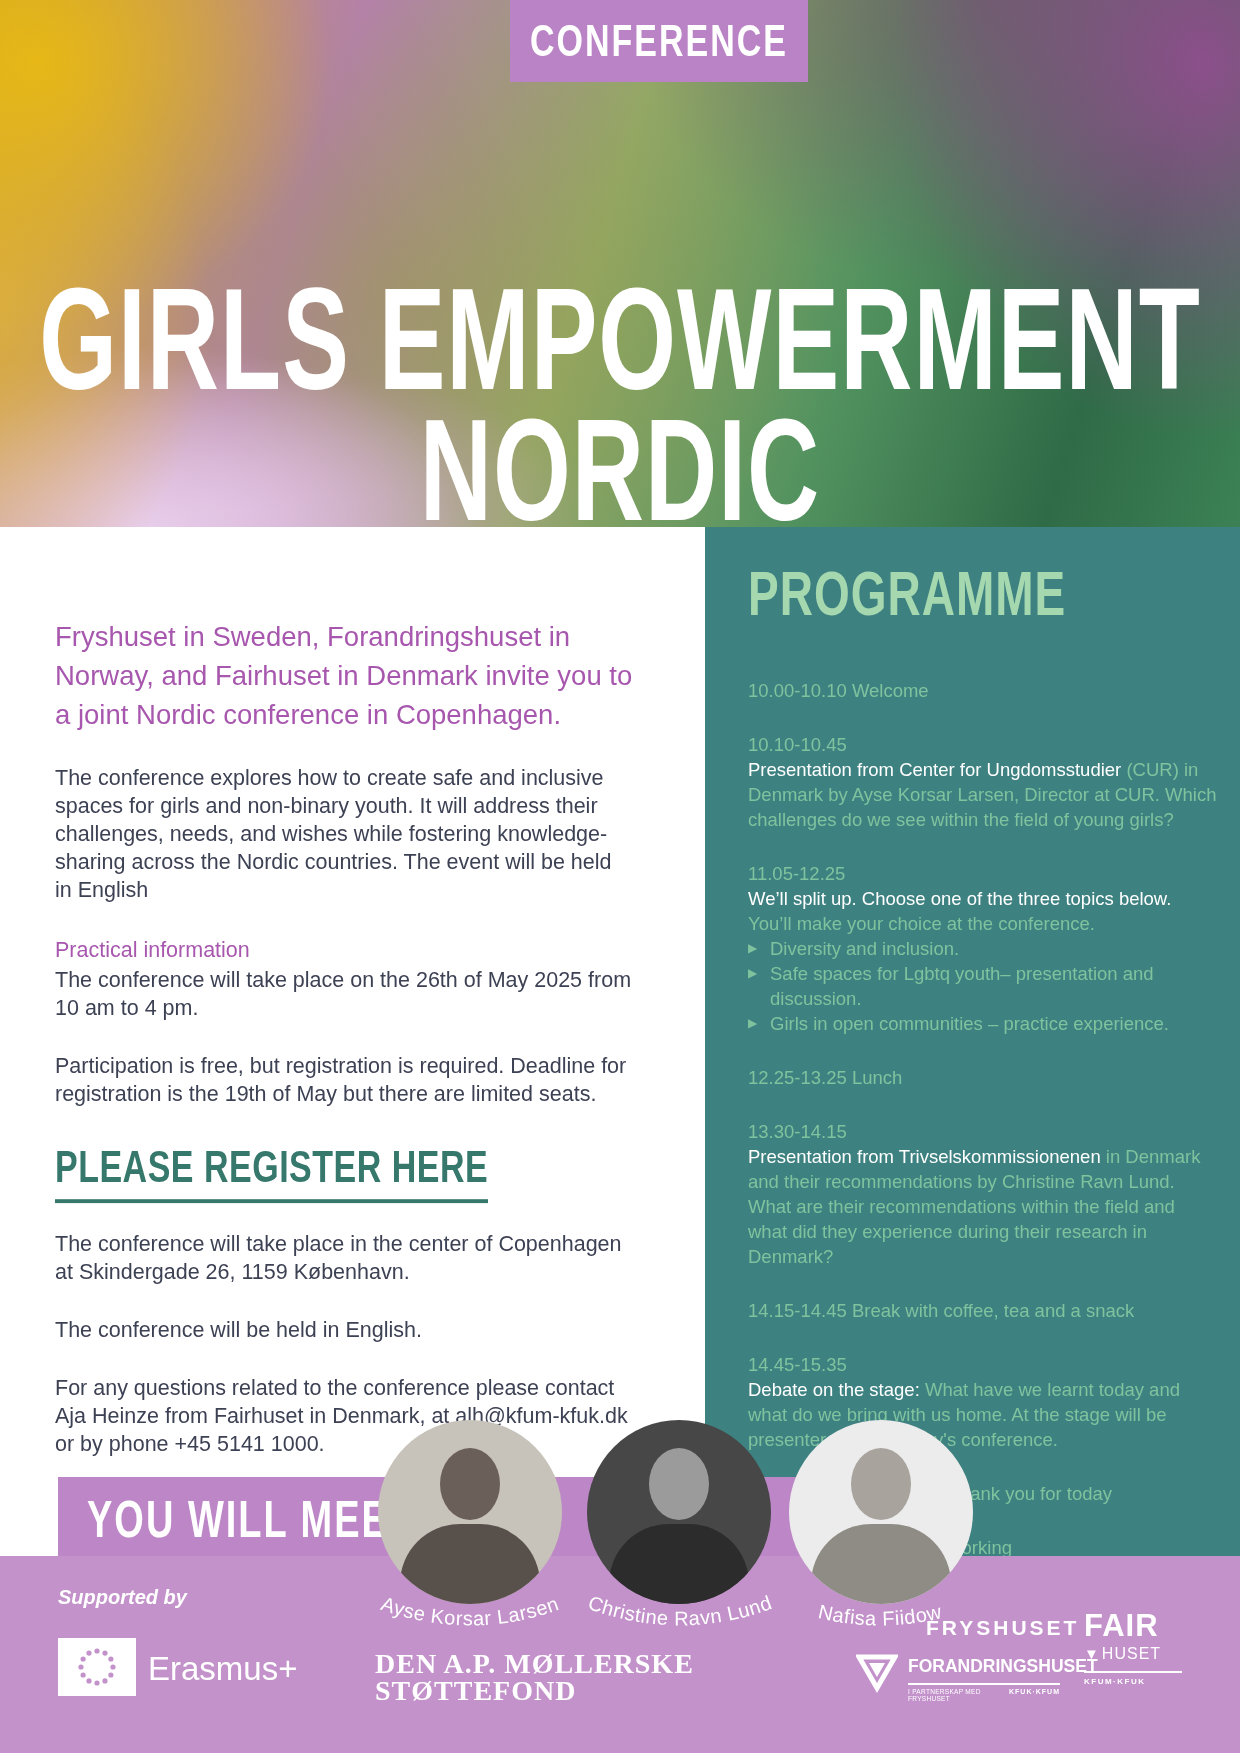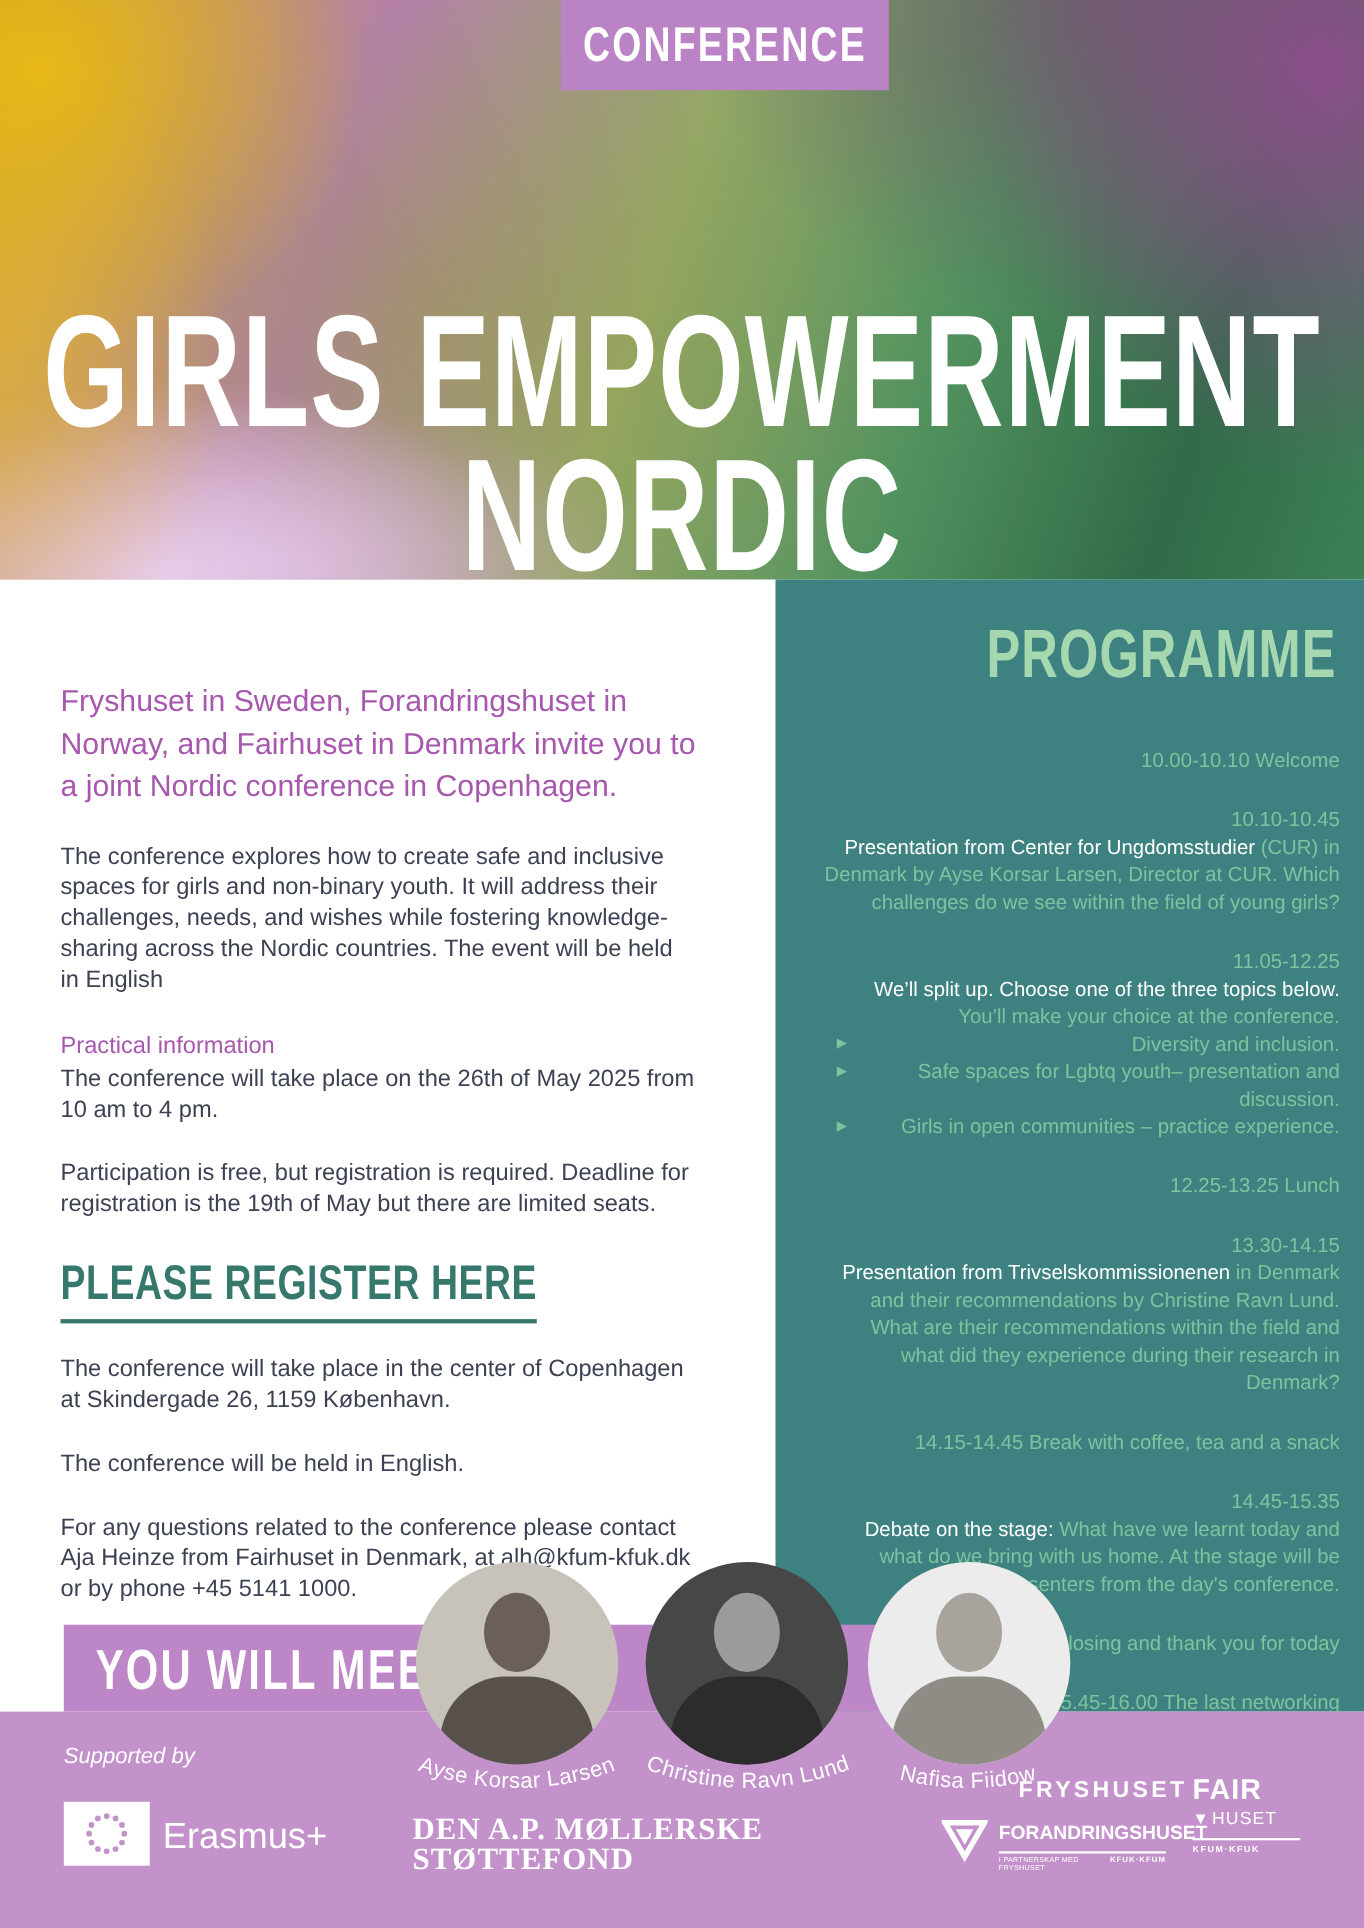--- a/index.html
+++ b/index.html
@@ -46,21 +46,21 @@
   .seg-b { font-weight:400; }
   .block.link-block { margin-top:34px; height:58px; }
   .register-link {
     display:inline-block; font-size:34px; font-weight:700; color:#37786c; letter-spacing:0.5px;
     border-bottom:3px solid #37786c; padding-bottom:5px;
     transform:scaleY(1.3); transform-origin:left top; cursor:pointer;
   }
   
   .teal-col {
     position:absolute; left:705px; top:527px; width:535px; height:1029px; background:#3e8181;
-    box-sizing:border-box; padding:30px 25px 0 43px;text-align:right;
+    box-sizing:border-box; padding:30px 25px 0 43px;
   }
   .prog-heading-wrap { height:92px; }
   .prog-heading {
     display:inline-block; color:#a5d8af; font-weight:700; font-size:46px; letter-spacing:1px;
     transform:scaleY(1.35); transform-origin:left top;
   }
   .prog-item { margin-bottom:28px; font-size:18.5px; line-height:25px; color:#7fc39e; width:470px;margin-top:29px; }
   .prog-line { }
   .prog-item .seg-b { color:#ffffff; }
   .prog-bullet { display:flex; }
@@ -81,33 +81,33 @@
   .photo .ph-body { position:absolute; left:22px; top:104px; width:140px; height:90px; border-radius:60px 60px 0 0; }
   .photo1 { left:378px; background:#c7c2ba; }
   .photo1 .ph-head { background:#6b6059; } .photo1 .ph-body { background:#58504b; }
   .photo2 { left:587px; background:#474747; }
   .photo2 .ph-head { background:#9b9b9b; } .photo2 .ph-body { background:#2c2c2c; }
   .photo3 { left:789px; background:#ececec; }
   .photo3 .ph-head { background:#a8a39d; } .photo3 .ph-body { background:#8f8b85; }
   .name-arc { position:absolute; width:240px; height:70px; z-index:4; top:1582px; overflow:visible; }
   .name-arc text { fill:#ffffff; font-family:"Liberation Sans", sans-serif; font-size:20px; letter-spacing:0.5px; }
   
-  .supported { position:absolute; left:58px; top:1586px; z-index:4; color:#ffffff; font-size:20px; font-weight:400; font-style:italic; }
+  .supported { position:absolute; left:58px; top:1586px; z-index:4; color:#ffffff; font-size:20px; font-weight:700; font-style:italic; }
   .eu-flag { position:absolute; left:58px; top:1638px; z-index:4; width:78px; height:58px; background:#ffffff; }
   .erasmus-label { position:absolute; left:148px; top:1650px; z-index:4; color:#ffffff; font-size:33px; font-weight:400; }
   .moller { position:absolute; left:375px; top:1650px; z-index:4; color:#ffffff; font-family:"Liberation Serif", serif; font-weight:700; font-size:28px; line-height:27px; letter-spacing:1px; }
   .fryshuset { position:absolute; left:926px; top:1616px; z-index:4; color:#ffffff; font-size:21px; font-weight:700; letter-spacing:3px; }
   .forandr-tri { position:absolute; left:856px; top:1654px; z-index:4; }
   .forandr-name { position:absolute; left:908px; top:1656px; z-index:4; color:#ffffff; font-size:17.5px; font-weight:700; letter-spacing:0px; white-space:nowrap; }
   .forandr-rule { position:absolute; left:908px; top:1683px; z-index:4; width:152px; height:2px; background:#ffffff; }
   .forandr-sub { position:absolute; left:908px; top:1688px; z-index:4; width:152px; display:flex; justify-content:space-between; color:#ffffff; }
   .forandr-sub .s1 { font-size:6.5px; letter-spacing:0.3px; }
   .forandr-sub .s2 { font-size:7px; letter-spacing:1px; font-weight:700; }
   .fairhuset { position:absolute; left:1084px; top:1611px; z-index:4; color:#ffffff; }
-  .fair-l1 { font-size:26px; font-weight:700; line-height:30px; letter-spacing:1px; }
+  .fair-l1 { font-size:31px; font-weight:700; line-height:30px; letter-spacing:1px; }
   .fair-l2 { display:flex; align-items:center; line-height:26px; }
   .fair-l2 .tri { font-size:15px; margin-right:3px; }
   .fair-l2 .txt { font-size:16px; font-weight:400; letter-spacing:1px; }
   .fair-rule { width:98px; height:2px; background:#ffffff; margin-top:4px; }
   .fair-sub { font-size:8px; font-weight:700; letter-spacing:1.5px; margin-top:4px; }
 </style>
 </head>
 <body>
 
 <div id="page">

